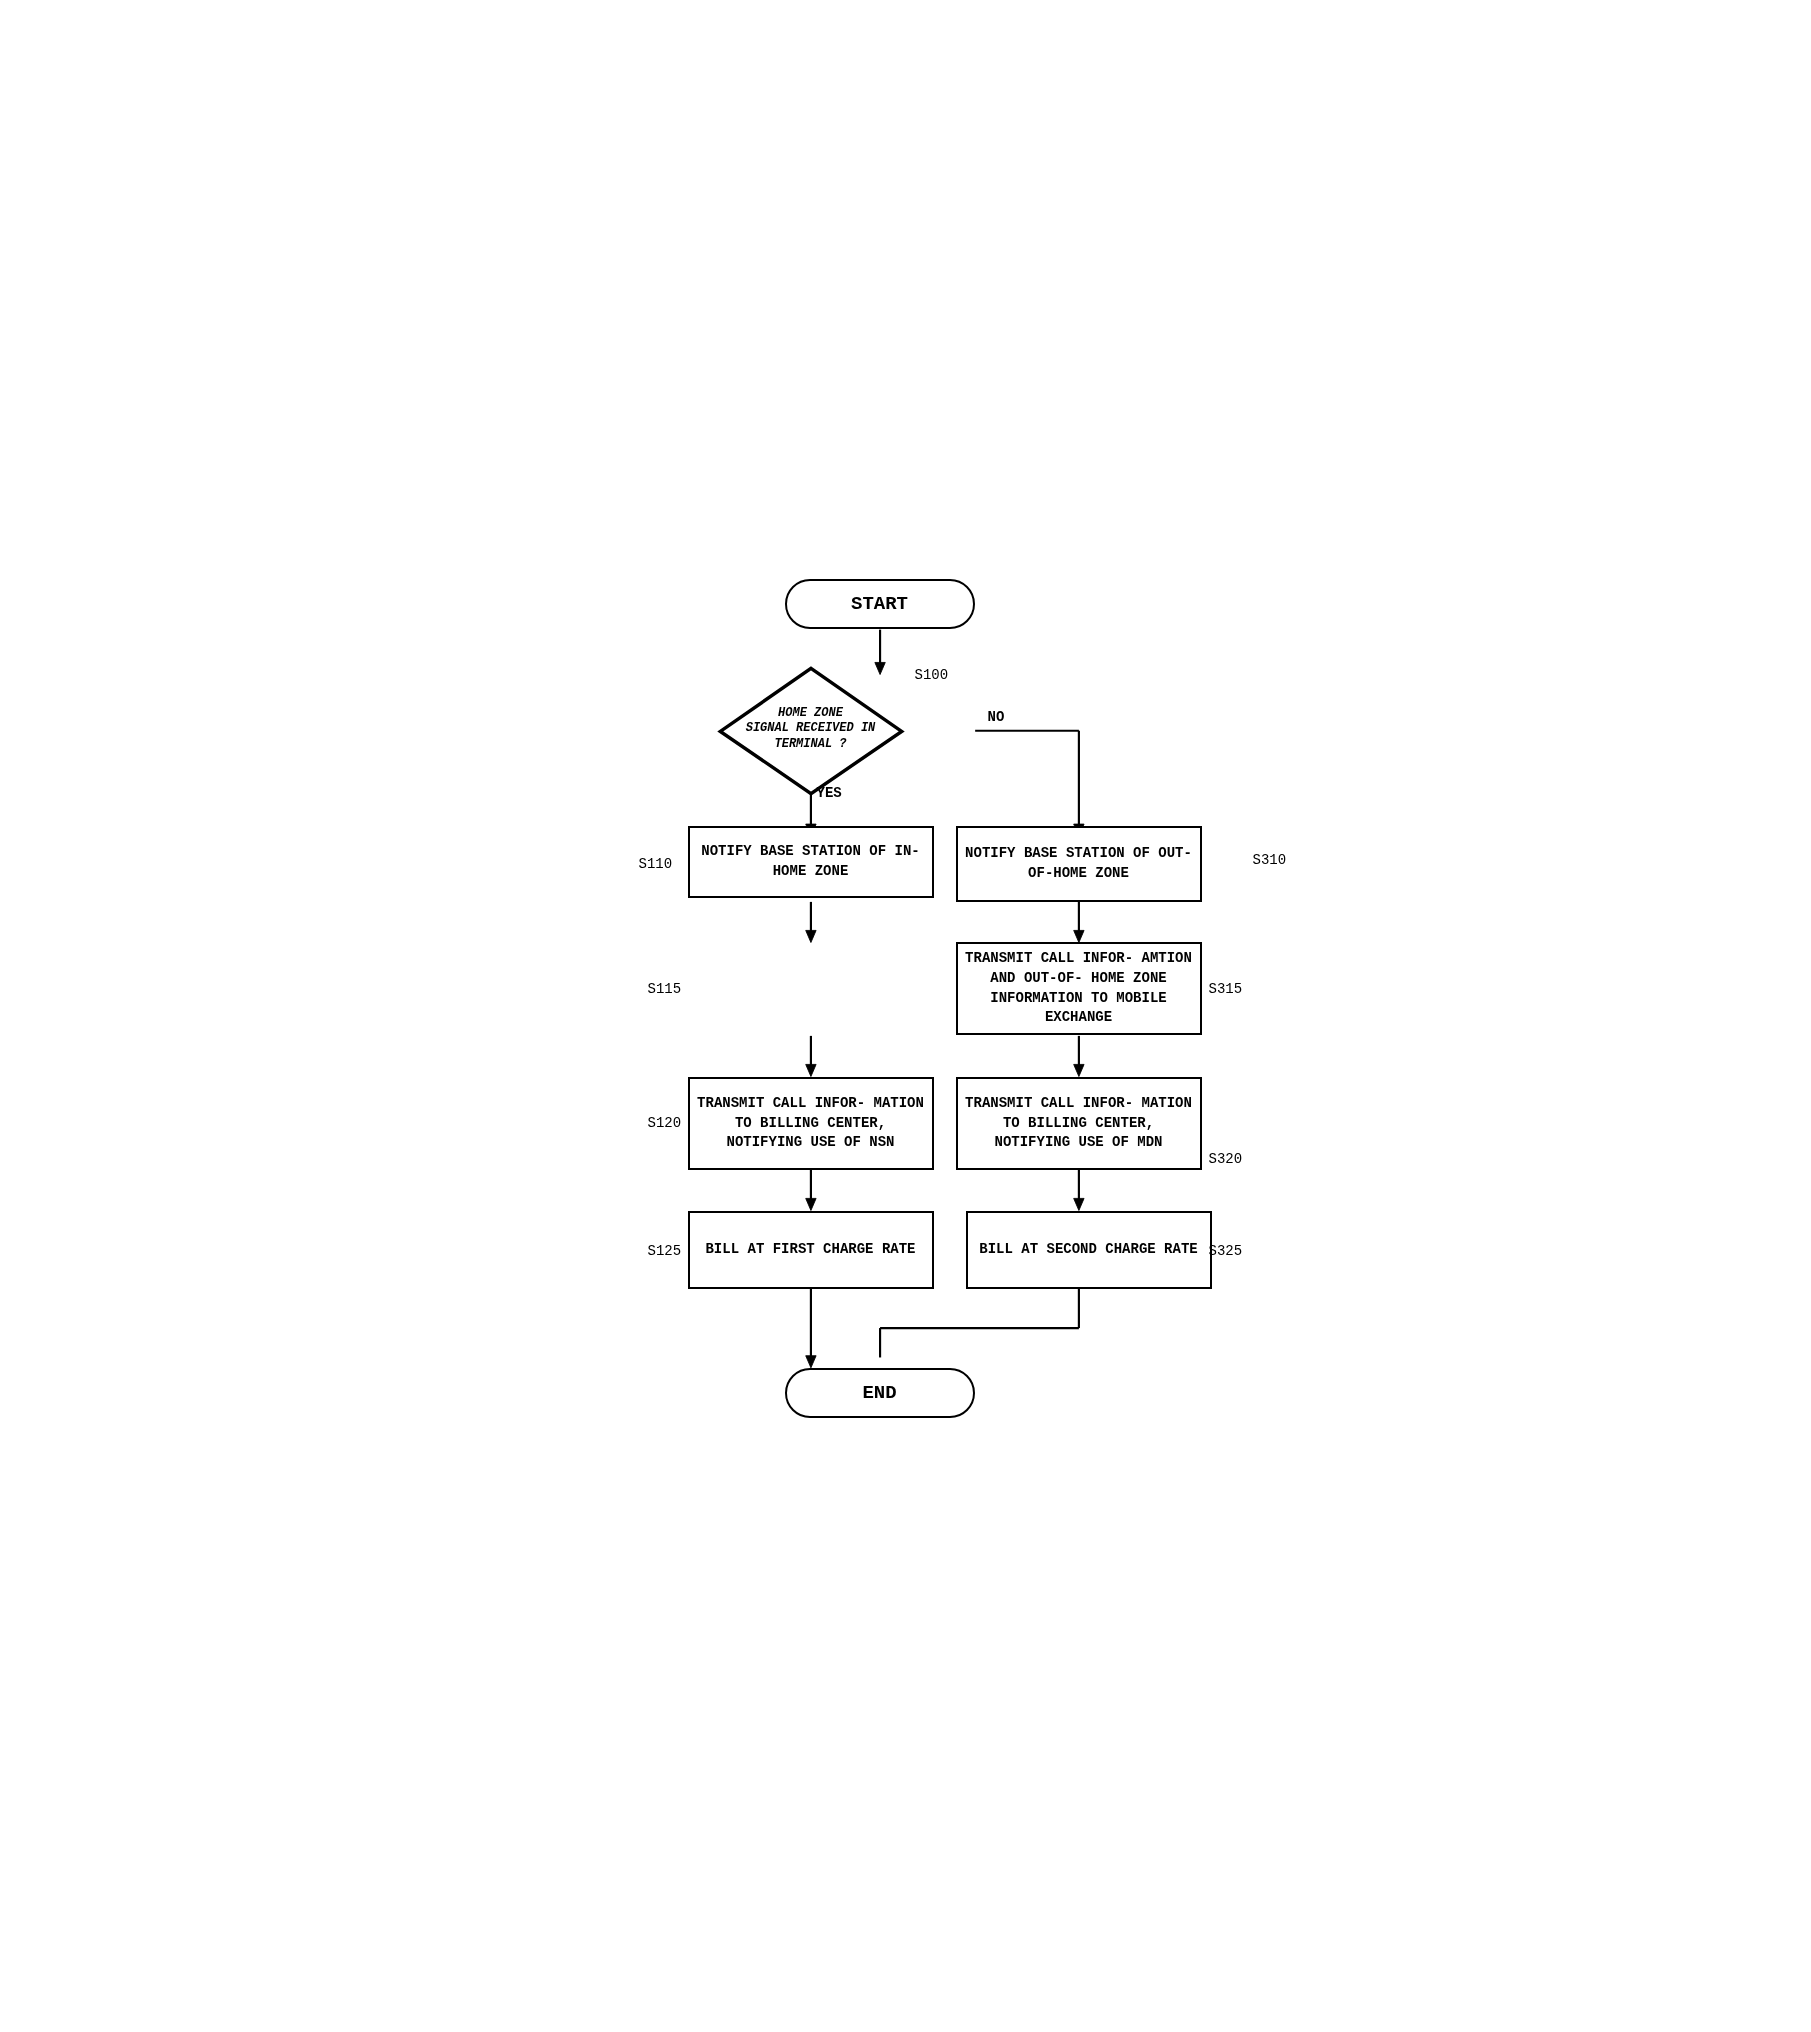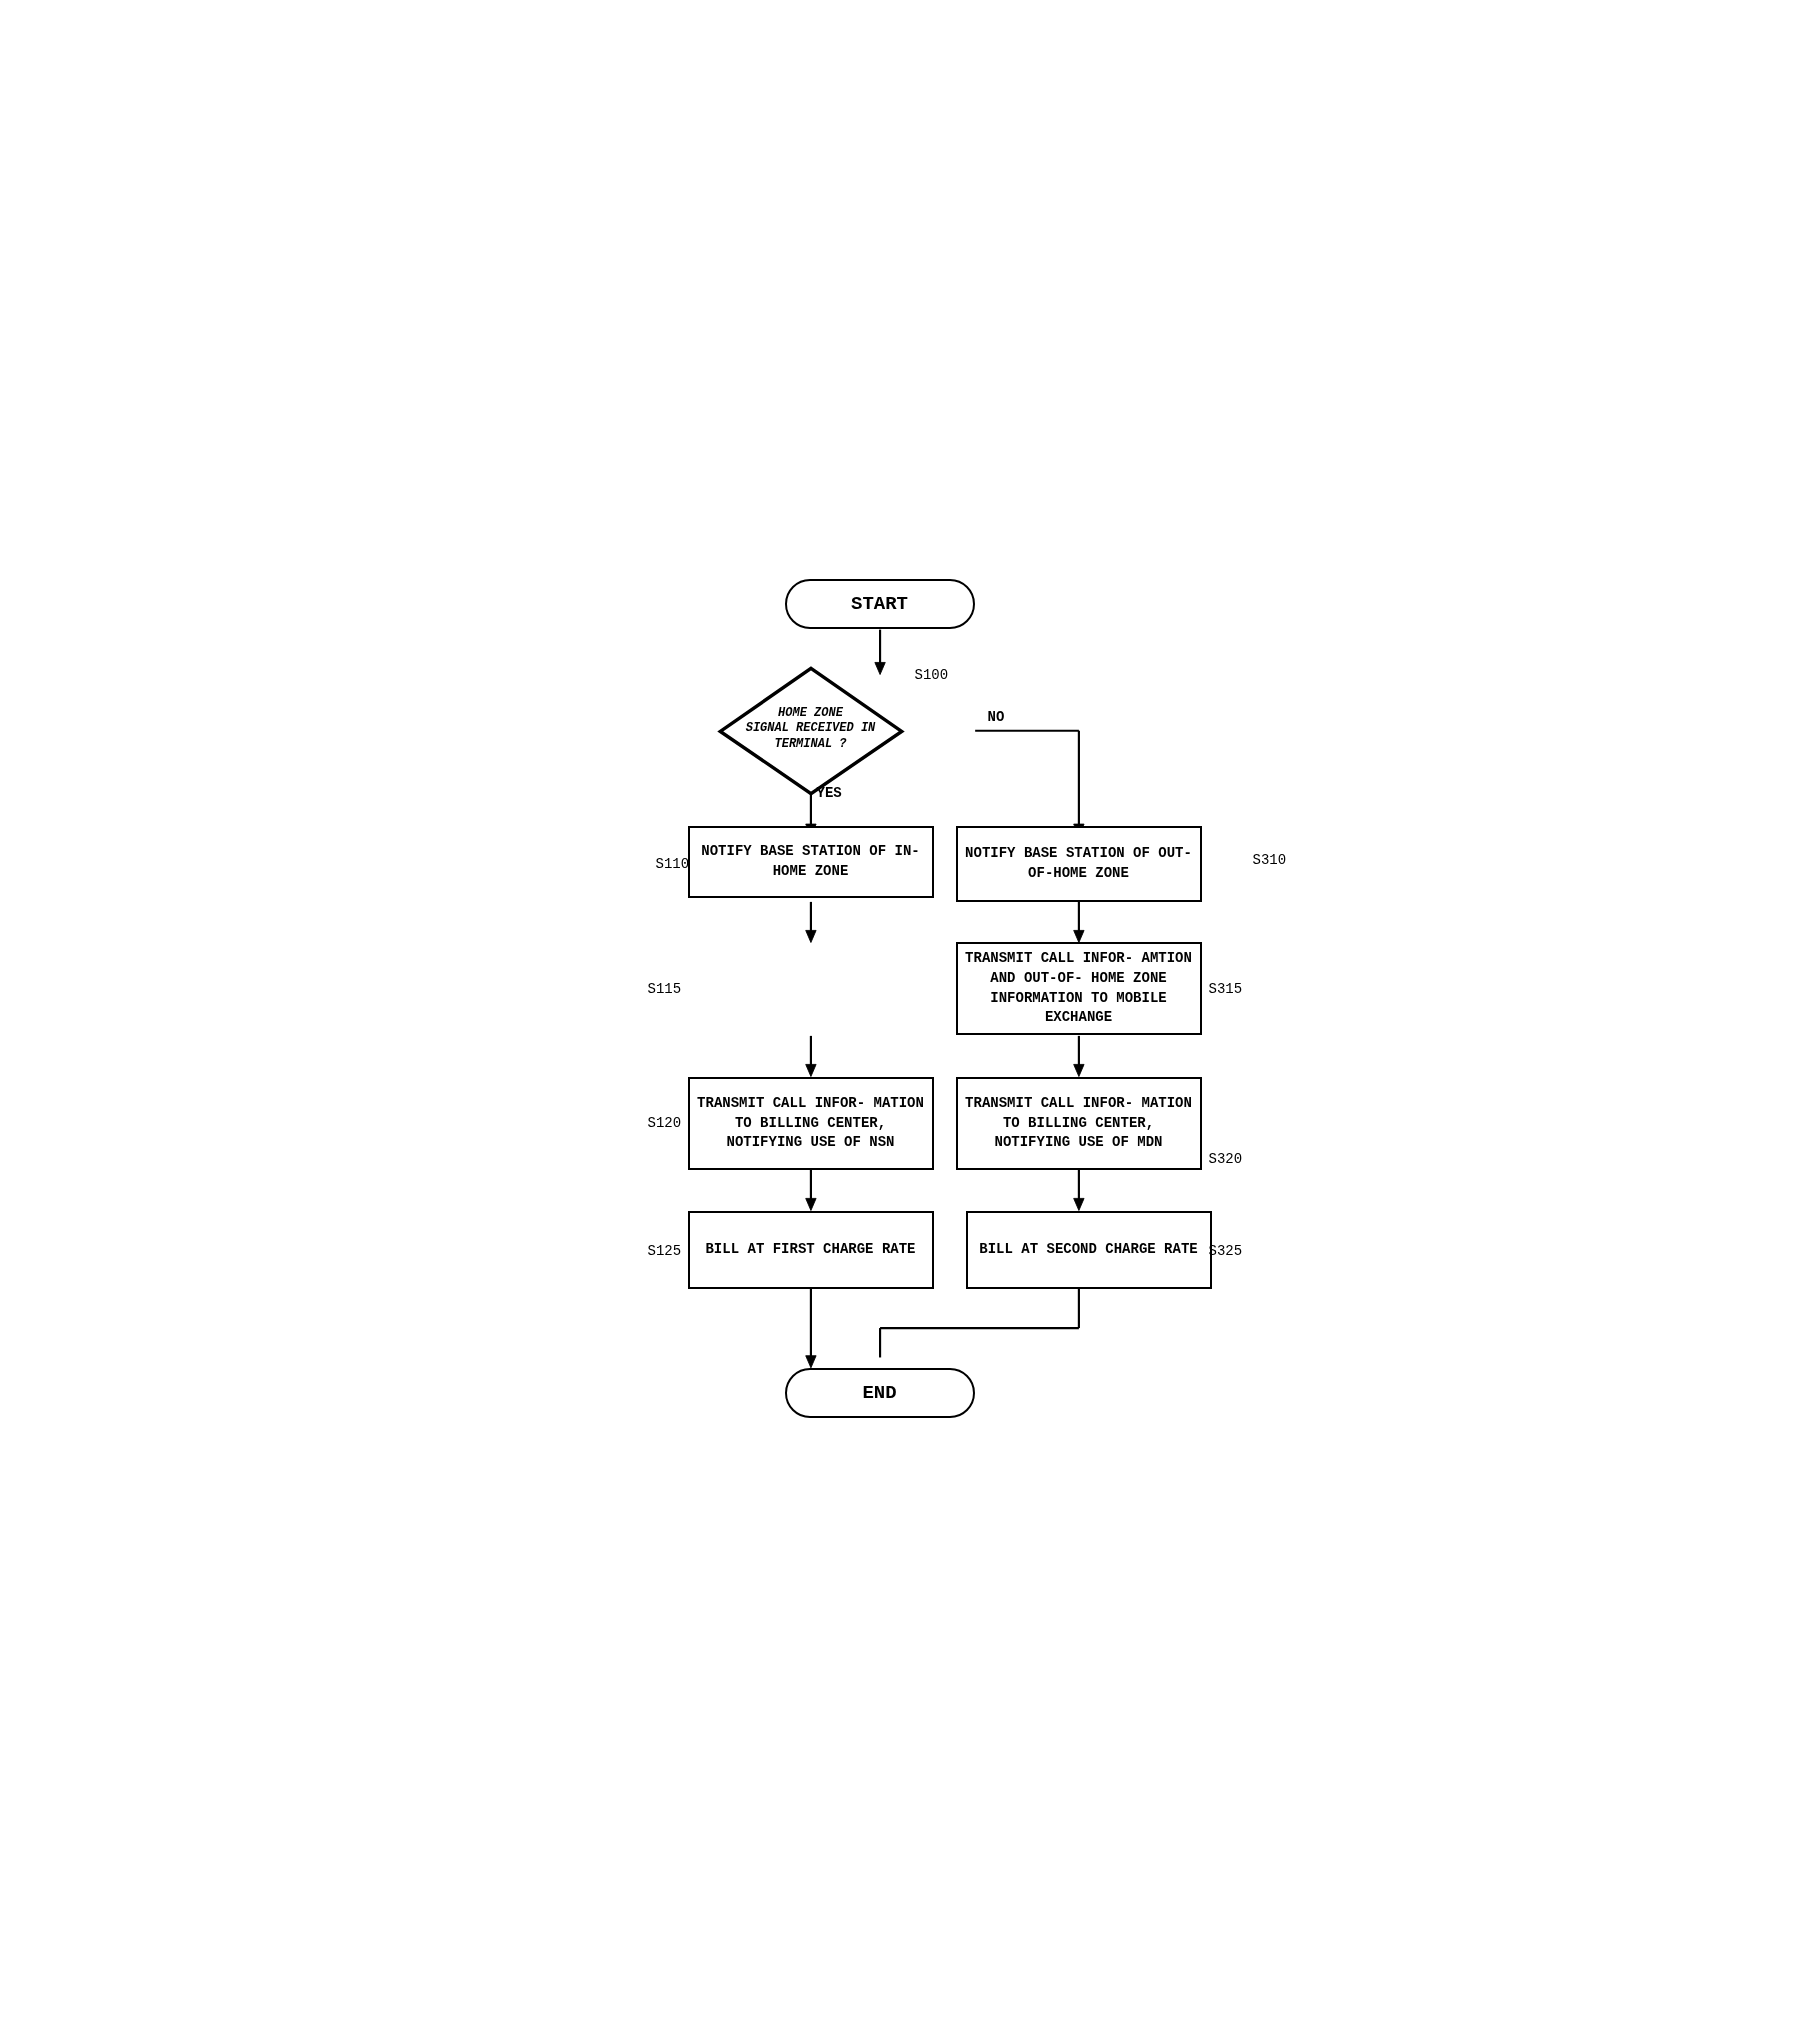--- a/index.html
+++ b/index.html
@@ -150,21 +150,21 @@
   </div>
 
   <div class="step-label" style="left:398px; top:105px;">S100</div>
 
   <div style="position:absolute; left:300px; top:223px; font-size:14px; font-weight:bold;">YES</div>
 
   <div style="position:absolute; left:471px; top:147px; font-size:14px; font-weight:bold;">NO</div>
 
   <div class="rect" style="left:171px; top:264px; width:246px; height:72px;">NOTIFY BASE STATION
 OF IN-HOME ZONE</div>
-  <div class="step-label" style="left:139px; top:294px;">S110</div>
+  <div class="step-label" style="left:122px; top:294px;">S110</div>
 
   <div class="step-label" style="left:131px; top:419px;">S115</div>
 
   <div class="rect" style="left:171px; top:515px; width:246px; height:93px;">TRANSMIT CALL INFOR-
 MATION TO BILLING
 CENTER, NOTIFYING USE
 OF NSN</div>
   <div class="step-label" style="left:131px; top:553px;">S120</div>
 
   <div class="rect" style="left:171px; top:649px; width:246px; height:78px;">BILL AT FIRST

